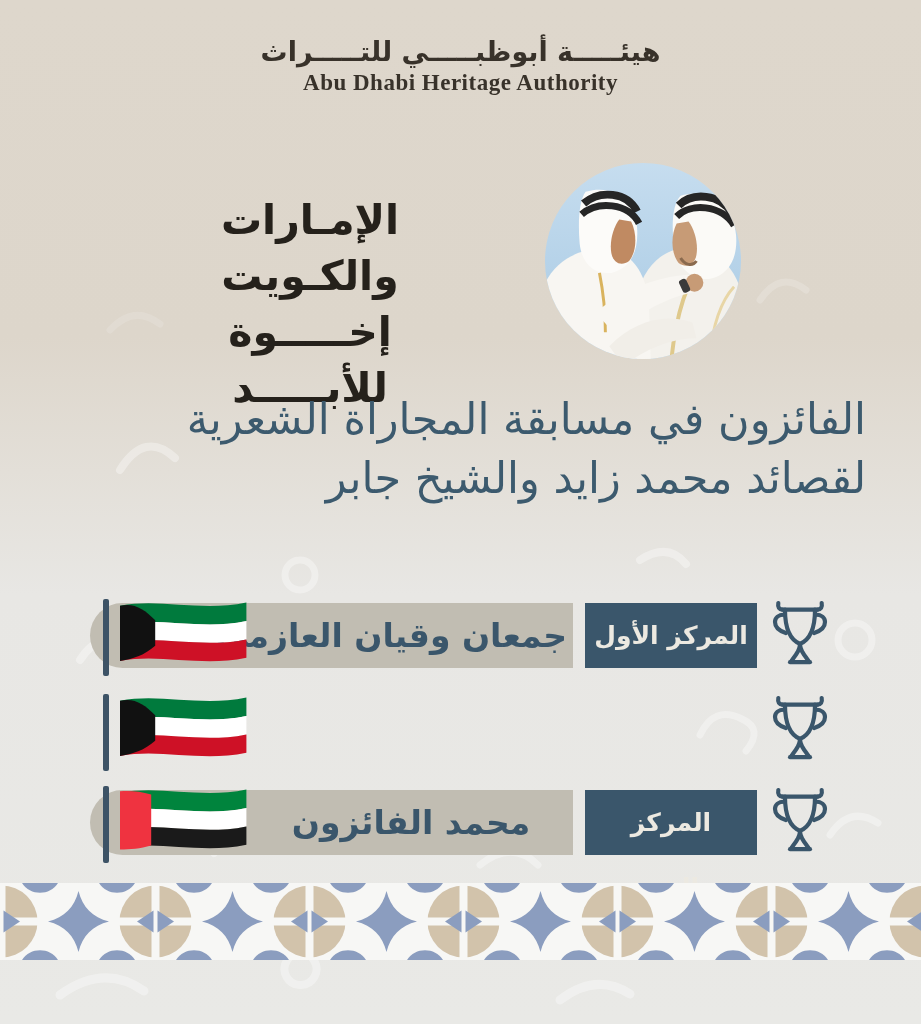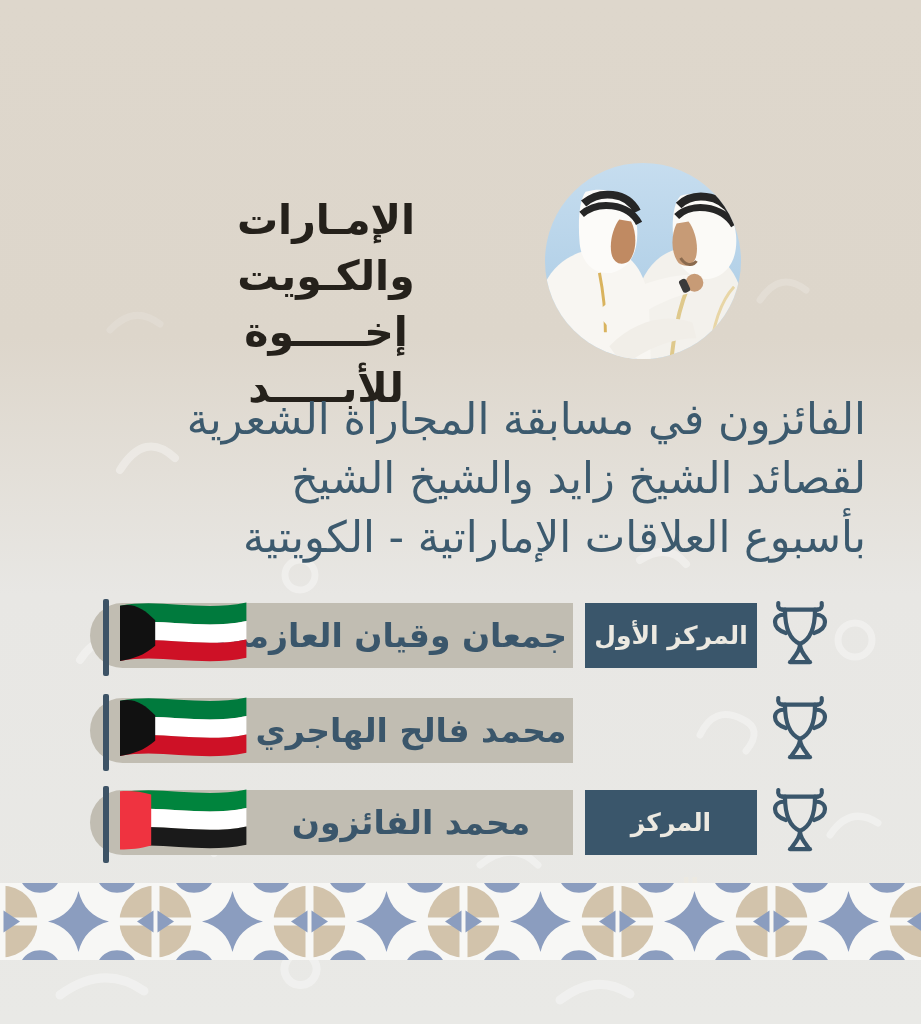--- a/index.html
+++ b/index.html
@@ -7,21 +7,21 @@
     position:relative;width:921px;height:1024px;overflow:hidden;
     font-family:"DejaVu Sans",sans-serif;
     background:linear-gradient(180deg,#ded7cc 0%,#ddd6cb 33%,#e3dfd8 46%,#e8e7e4 58%,#e9e9e6 100%);
   }
   .wm{position:absolute;left:0;top:0;width:921px;height:1024px;pointer-events:none;}
 
   .logo{position:absolute;top:36px;left:0;width:100%;text-align:center;color:#38322a;}
   .logo-ar{font-size:27px;font-weight:bold;}
   .logo-en{font-size:23px;font-family:"Liberation Serif",serif;font-weight:bold;margin-top:3px;letter-spacing:.5px;}
 
-  .hero-title{position:absolute;left:166px;top:192px;width:320px;text-align:center;
+  .hero-title{position:absolute;left:150px;top:192px;width:320px;text-align:center;
     font-size:41px;font-weight:bold;color:#25211b;line-height:56px;}
   .hero-photo{position:absolute;left:544px;top:162px;width:198px;height:198px;border-radius:50%;overflow:hidden;}
   .hero-photo svg{display:block;width:100%;height:100%;}
 
   .heading{position:absolute;left:55px;top:390px;width:811px;text-align:right;
     font-size:43px;font-weight:normal;color:#3c5a6e;line-height:59px;}
 
   .row{position:absolute;left:0;width:921px;height:82px;}
   .row1{top:599px}.row2{top:694px}.row3{top:786px}
   .bar{position:absolute;left:90px;top:4px;width:483px;height:65px;background:#c1bdb2;border-radius:33px 0 0 33px;}
@@ -55,20 +55,24 @@
       <path d="M480,865 q32,-26 58,0" stroke-width="7"></path>
       <path d="M830,835 q20,-30 48,-12" stroke-width="7"></path>
       <path d="M60,995 q44,-32 84,-4" stroke-width="9"></path>
       <path d="M560,1000 q36,-28 70,-6" stroke-width="9"></path>
       <path d="M300,985 a16,16 0 1 1 1,0" stroke-width="8"></path>
       <path d="M760,300 q20,-30 46,-10" stroke-width="7" opacity="0.5"></path>
       <path d="M110,330 q24,-26 50,-6" stroke-width="7" opacity="0.4"></path>
     </g>
   </svg>
 
+  <header class="logo">
+    <div class="logo-ar" dir="rtl">هيئـــــة أبوظبـــــي للتـــــراث</div>
+    <div class="logo-en">Abu Dhabi Heritage Authority</div>
+  </header>
 
   <div class="hero-title" dir="rtl">
     <div>الإمـارات والكـويت</div>
     <div>إخـــــوة للأبـــــد</div>
   </div>
 
   <div class="hero-photo">
     <svg viewBox="0 0 200 200">
       <defs>
         <clipPath id="pc">
@@ -103,22 +107,21 @@
         <path d="M52,152 C80,130 112,116 146,114 L158,130 C124,136 96,152 72,174 Z" fill="#f8f6f2"></path>
         <circle cx="152" cy="122" r="9" fill="#c79b76"></circle>
         <rect x="138" y="118" width="8" height="14" rx="3" fill="#3a3a3a" transform="rotate(-25 142 125)"></rect>
         <path d="M150,162 C120,152 90,162 66,186 L80,206 C104,188 130,178 154,178 Z" fill="#f1eee8"></path>
       </g>
     </svg>
   </div>
 
   <section class="heading" dir="rtl">
     <div>الفائزون في مسابقة المجاراة الشعرية</div>
-    <div>لقصائد الشيخ زايد والشيخ الشيخ</div>
-    <div>بأسبوع العلاقات الإماراتية - الكويتية</div>
+    <div>لقصائد محمد زايد والشيخ جابر</div>
   </section>
 
   <div class="row row1">
     <div class="bar">
       <span class="name" dir="rtl">جمعان وقيان العازمي</span>
     </div>
     <div class="pole"></div>
     <div class="flag">
       <svg viewBox="0 0 160 80">
         <path d="M0,6 C50,-4 100,14 158,2 L158,25 C100,37 50,19 0,29 Z" fill="#007a3d"></path>
@@ -141,23 +144,20 @@
             <path d="M67,20 C81,20 83,36 65,42"></path>
         <path d="M48,55 C48,62 44,67 38,75"></path>
             <path d="M48,55 C48,62 52,67 58,75"></path>
             <path d="M36,77 H60"></path>
       </g>
         </svg>
     </div>
   </div>
 
   <div class="row row2">
-    <div class="bar">
-      <span class="name" dir="rtl">محمد فالح الهاجري</span>
-    </div>
     <div class="pole"></div>
     <div class="flag">
       <svg viewBox="0 0 160 80">
         <path d="M0,6 C50,-4 100,14 158,2 L158,25 C100,37 50,19 0,29 Z" fill="#007a3d"></path>
         <path d="M0,29 C50,19 100,37 158,25 L158,48 C100,60 50,42 0,52 Z" fill="#ffffff"></path>
         <path d="M0,52 C50,42 100,60 158,48 L158,71 C100,83 50,65 0,75 Z" fill="#ce1126"></path>
         <path d="M0,6 C18,2 30,10 44,24 L44,56 C30,68 18,72 0,75 Z" fill="#111111"></path>
       </svg>
     </div>
     <div class="trophy">

